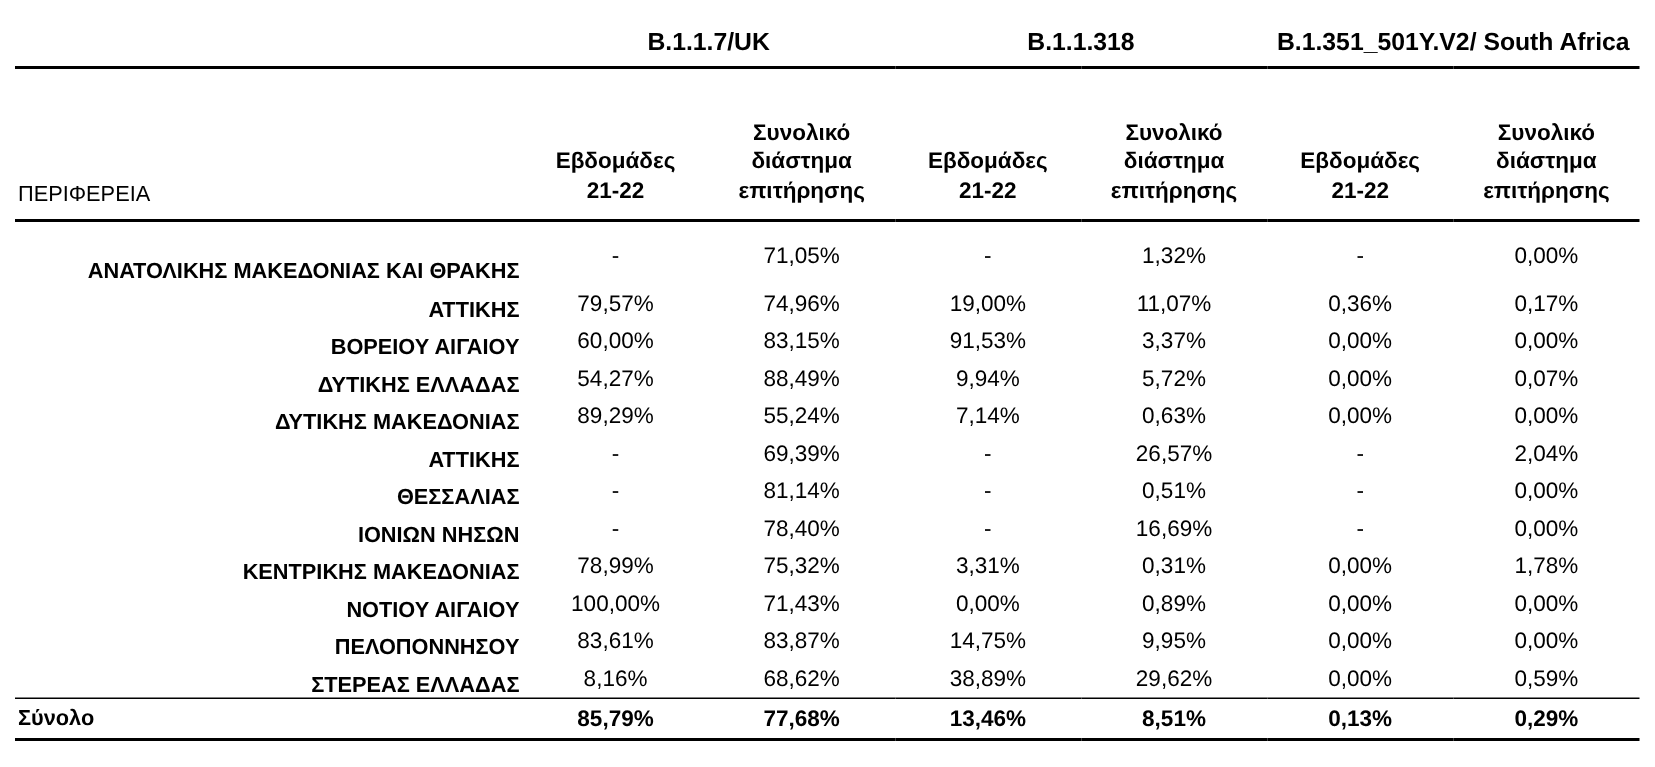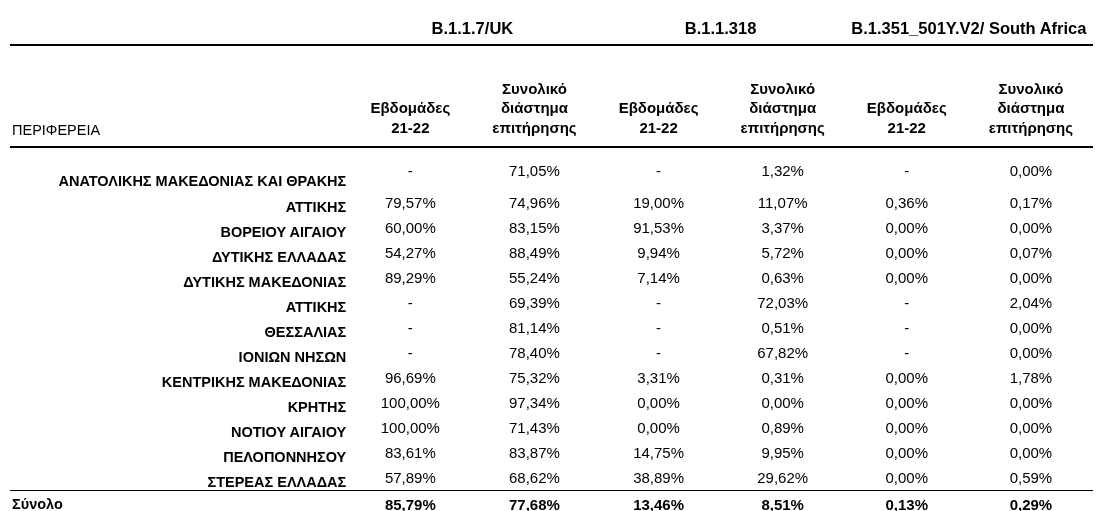--- a/index.html
+++ b/index.html
@@ -244,64 +244,55 @@
         <td class="val">0,63%</td>
         <td class="val">0,00%</td>
         <td class="val">0,00%</td>
       </tr>
 
       <tr class="data-row">
         <td class="region">ΑΤΤΙΚΗΣ</td>
         <td class="val">-</td>
         <td class="val">69,39%</td>
         <td class="val">-</td>
-        <td class="val">72,03%</td>
+        <td class="val">26,57%</td>
         <td class="val">-</td>
         <td class="val">2,04%</td>
       </tr>
 
       <tr class="data-row">
         <td class="region">ΘΕΣΣΑΛΙΑΣ</td>
         <td class="val">-</td>
         <td class="val">81,14%</td>
         <td class="val">-</td>
         <td class="val">0,51%</td>
         <td class="val">-</td>
         <td class="val">0,00%</td>
       </tr>
 
       <tr class="data-row">
         <td class="region">ΙΟΝΙΩΝ ΝΗΣΩΝ</td>
         <td class="val">-</td>
         <td class="val">78,40%</td>
         <td class="val">-</td>
-        <td class="val">67,82%</td>
+        <td class="val">16,69%</td>
         <td class="val">-</td>
         <td class="val">0,00%</td>
       </tr>
 
       <tr class="data-row">
         <td class="region">ΚΕΝΤΡΙΚΗΣ ΜΑΚΕΔΟΝΙΑΣ</td>
-        <td class="val">96,69%</td>
+        <td class="val">78,99%</td>
         <td class="val">75,32%</td>
         <td class="val">3,31%</td>
         <td class="val">0,31%</td>
         <td class="val">0,00%</td>
         <td class="val">1,78%</td>
       </tr>
 
-      <tr class="data-row">
-        <td class="region">ΚΡΗΤΗΣ</td>
-        <td class="val">100,00%</td>
-        <td class="val">97,34%</td>
-        <td class="val">0,00%</td>
-        <td class="val">0,00%</td>
-        <td class="val">0,00%</td>
-        <td class="val">0,00%</td>
-      </tr>
 
       <tr class="data-row">
         <td class="region">ΝΟΤΙΟΥ ΑΙΓΑΙΟΥ</td>
         <td class="val">100,00%</td>
         <td class="val">71,43%</td>
         <td class="val">0,00%</td>
         <td class="val">0,89%</td>
         <td class="val">0,00%</td>
         <td class="val">0,00%</td>
       </tr>
@@ -311,21 +302,21 @@
         <td class="val">83,61%</td>
         <td class="val">83,87%</td>
         <td class="val">14,75%</td>
         <td class="val">9,95%</td>
         <td class="val">0,00%</td>
         <td class="val">0,00%</td>
       </tr>
 
       <tr class="data-row">
         <td class="region">ΣΤΕΡΕΑΣ ΕΛΛΑΔΑΣ</td>
-        <td class="val">57,89%</td>
+        <td class="val">8,16%</td>
         <td class="val">68,62%</td>
         <td class="val">38,89%</td>
         <td class="val">29,62%</td>
         <td class="val">0,00%</td>
         <td class="val">0,59%</td>
       </tr>
 
       <tr class="total-row">
         <td class="total-label rule-total-above rule-bottom">Σύνολο</td>
         <td class="total-val rule-total-above rule-bottom">85,79%</td>

